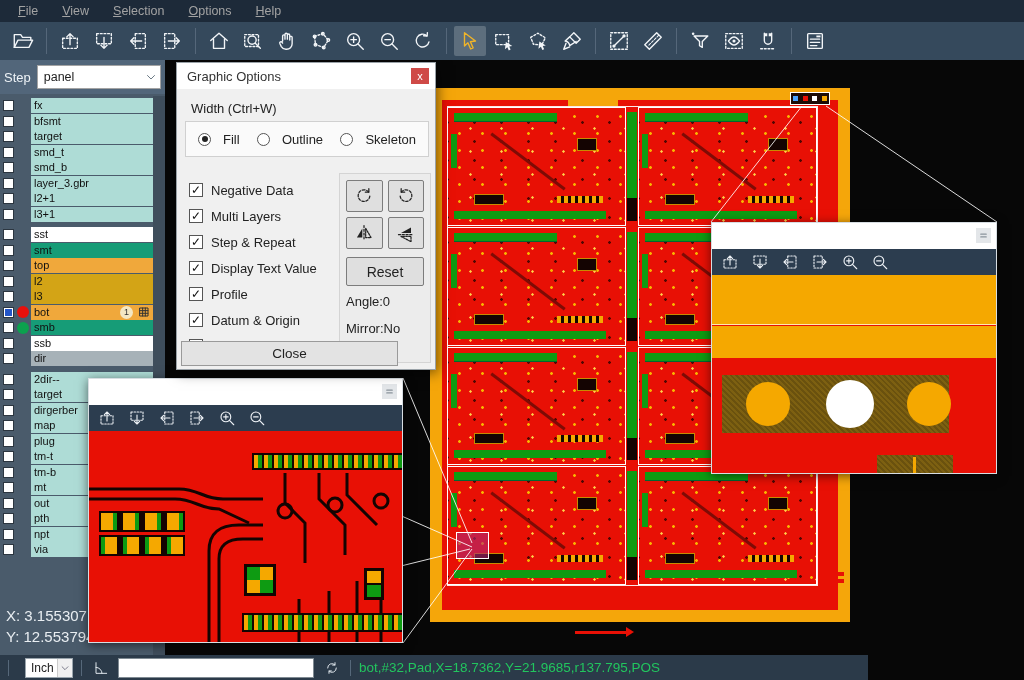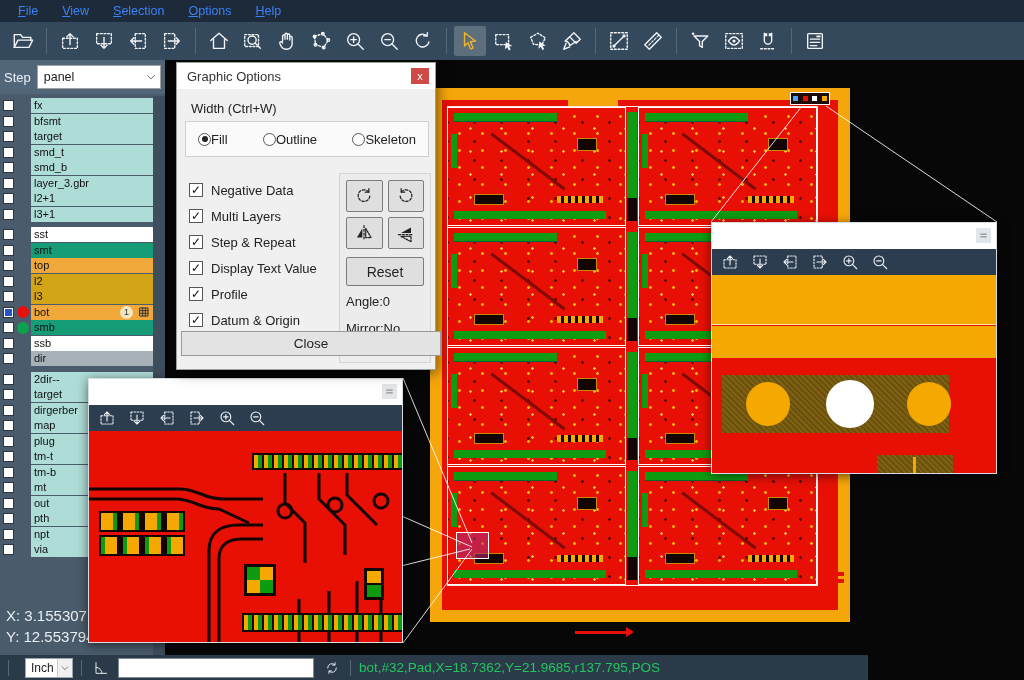--- a/index.html
+++ b/index.html
@@ -4,21 +4,21 @@
 <style>
   *{margin:0;padding:0;box-sizing:border-box}
   html,body{background:#222}
   .screen{position:relative;width:1024px;height:680px;background:#070707;overflow:hidden;
           font-family:"Liberation Sans",sans-serif;-webkit-font-smoothing:antialiased}
   .icn{stroke:currentColor;fill:none;stroke-width:1.5;stroke-linecap:round;stroke-linejoin:round;display:block}
 
   
   .menubar{position:absolute;left:0;top:0;width:1024px;height:22px;background:#1d2a39;
            display:flex;align-items:center;padding-left:6px;z-index:50}
-  .menu-item{color:#3b82f6;font-size:12.5px;padding:0 12px;cursor:default}
+  .menu-item{color:#a3a3a3;font-size:12.5px;padding:0 12px;cursor:default}
   .menu-item .ul{text-decoration:underline}
 
   
   .toolbar{position:absolute;left:0;top:22px;width:1024px;height:38px;background:#35495c;
            display:flex;align-items:center;padding-left:6px;z-index:50}
   .tb-btn{width:32px;height:30px;display:flex;align-items:center;justify-content:center;color:#f2f5f8;border-radius:2px;margin:0 1px}
   .tb-btn .icn{width:22px;height:22px}
   .tb-btn.active{background:#5d6e7d;color:#f0b429}
   .tb-sep{width:1px;height:26px;background:#55677a;margin:0 6px;display:inline-block}
 
@@ -122,36 +122,36 @@
   .gdialog{position:absolute;left:176px;top:62px;width:260px;height:308px;background:#f0f0f0;
            border:1px solid #9aa2a8;z-index:30;box-shadow:2px 3px 12px rgba(0,0,0,.5);font-size:13px;color:#222}
   .gd-title{height:26px;background:#fff;display:flex;align-items:center;padding-left:10px;position:relative;
             font-size:13px;color:#333}
   .gd-close{position:absolute;right:6px;top:5px;width:18px;height:16px;background:#cf4a47;color:#fff;
             display:flex;align-items:center;justify-content:center;font-size:11px;line-height:1}
   .gd-body{position:relative;height:282px}
   .gd-width{position:absolute;left:14px;top:12px}
   .gd-radiobox{position:absolute;left:8px;top:32px;width:244px;height:36px;background:#fafafa;border:1px solid #d0d0d0;
                display:flex;align-items:center;justify-content:space-between;padding:0 12px}
-  .radio{display:flex;align-items:center;gap:0}
+  .radio{display:flex;align-items:center;gap:12px}
   .radio .rb{width:13px;height:13px;border:1px solid #555;border-radius:50%;background:#fff;position:relative}
   .radio.sel .rb::after{content:"";position:absolute;inset:2.5px;border-radius:50%;background:#222}
   .gd-checks{position:absolute;left:12px;top:88px}
   .chkrow{display:flex;align-items:center;gap:8px;height:26px}
   .chk{width:14px;height:14px;background:#fff;border:1px solid #555;color:#111;font-size:12px;line-height:13px;text-align:center}
   .gd-right{position:absolute;left:162px;top:84px;width:92px;height:190px;background:#ececec;border:1px solid #d4d4d4;padding:6px}
   .tf-grid{display:grid;grid-template-columns:1fr 1fr;gap:5px}
   .tf-btn{height:32px;background:#dfdfdf;border:1px solid #7c7c7c;border-radius:2px;color:#222;
           display:flex;align-items:center;justify-content:center}
   .tf-btn .icn{width:20px;height:20px}
   .reset-btn{margin-top:8px;width:100%;height:29px;background:#dfdfdf;border:1px solid #7c7c7c;border-radius:2px;
              font-size:14px;color:#222;display:flex;align-items:center;justify-content:center;font-family:inherit}
   .gd-angle{margin-top:8px;font-size:13px}
   .gd-mirror{margin-top:12px;font-size:13px}
-  .close-btn{position:absolute;left:4px;bottom:15px;width:260px;height:25px;background:#e3e3e3;border:1px solid #9a9a9a;
+  .close-btn{position:absolute;left:4px;bottom:5px;width:217px;height:25px;background:#e3e3e3;border:1px solid #9a9a9a;
              font-size:13.5px;color:#222;display:flex;align-items:center;justify-content:center;font-family:inherit}
 
   
   .statusbar{position:absolute;left:0;top:655px;width:868px;height:25px;background:#2b3a49;z-index:40;
              display:flex;align-items:center}
   .sb-sep{width:1px;height:16px;background:#56687a;margin:0 8px}
   .unit-select{width:48px;height:20px;background:#fff;border:1px solid #9aa5ad;display:flex;align-items:center;margin-left:8px}
   .unit-select .val{flex:1;font-size:12px;color:#222;padding-left:5px}
   .unit-select .chev{width:15px;height:100%;background:#f0f0f0;border-left:1px solid #ccc;color:#667;
                      display:flex;align-items:center;justify-content:center}

